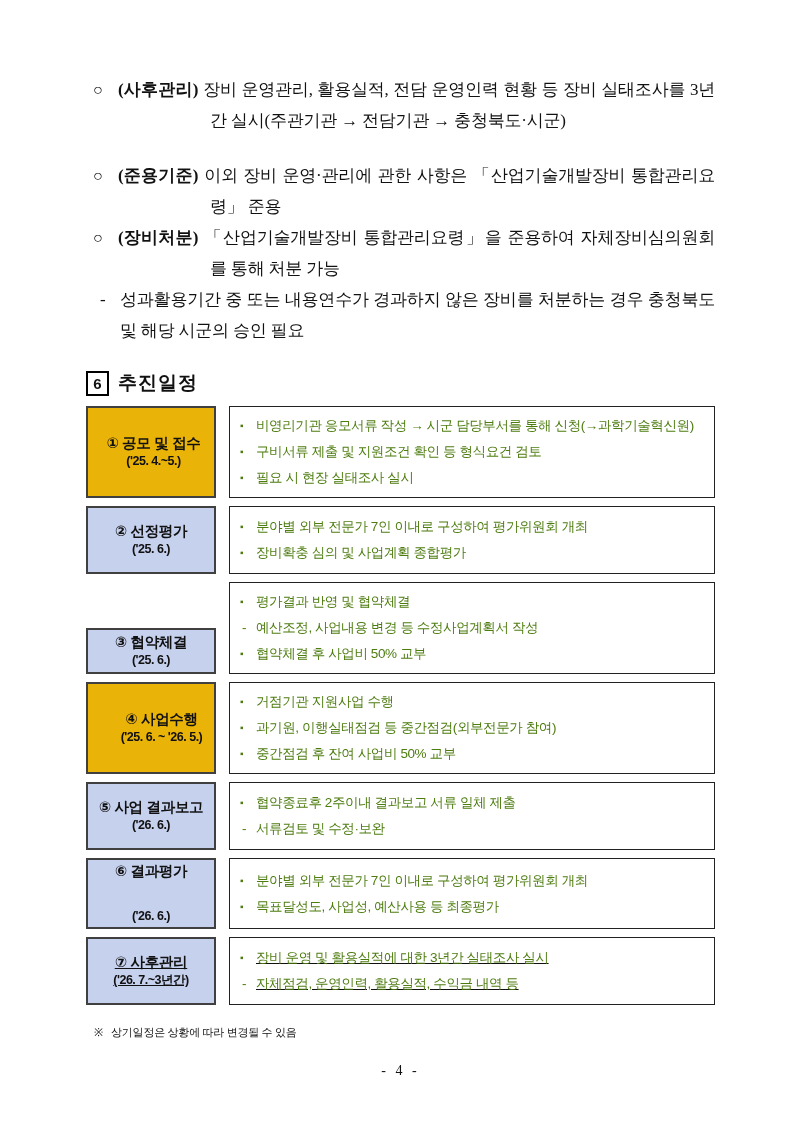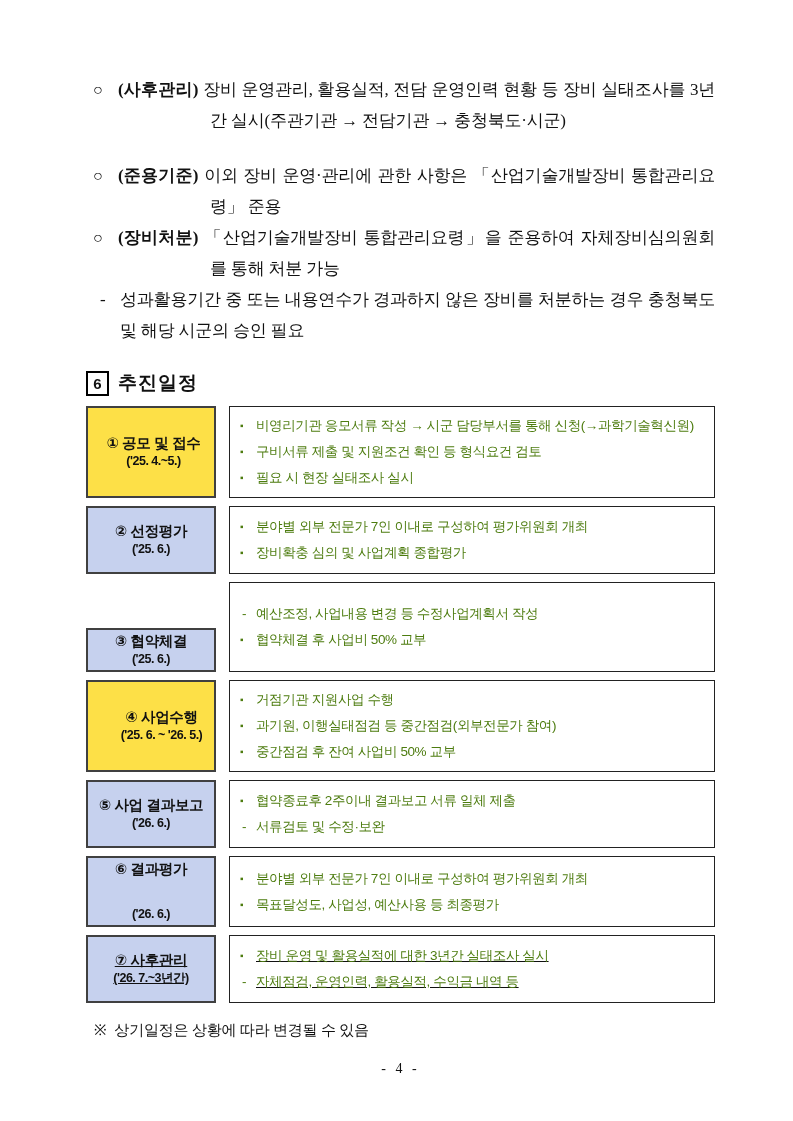--- a/index.html
+++ b/index.html
@@ -77,21 +77,21 @@
   .item{
     font-size:13.5px;line-height:26px;letter-spacing:-0.4px;
     padding-left:16px;text-indent:-16px;
     color:#4d7c0f;
   }
   .item .im{display:inline-block;width:16px;text-indent:0;font-size:10px;vertical-align:1px;}
   .item.dash .im{font-size:13.5px;vertical-align:0;padding-left:2px;box-sizing:border-box;}
   
   .note{
     margin:12px 0 0 8px;
-    font-size:15px;line-height:30px;letter-spacing:-0.2px;
+    font-size:11px;line-height:30px;letter-spacing:-0.2px;
     font-family:"Liberation Serif","DejaVu Serif",serif;
   }
   .note .rm{margin-right:8px;}
   .pagenum{
     margin-top:16px;
     text-align:center;
     font-size:14px;
     letter-spacing:3px;
     font-family:"Liberation Serif","DejaVu Serif",serif;
   }
@@ -115,21 +115,21 @@
   </div>
 
   <h2 class="sec-title">
     <span class="boxnum">6</span>
     <span>추진일정</span>
   </h2>
 
   <div class="sched">
 
     <div class="trow h3">
-      <div class="step-cell" style="background: #fde047; padding-left: 8px;">
+      <div class="step-cell" style="background: #eab308; padding-left: 8px;">
         <div class="step">① 공모 및 접수</div>
         <div class="date">('25. 4.~5.)</div>
       </div>
       <div class="desc-cell">
         <div class="item"><span class="im">▪</span><span>비영리기관 응모서류 작성 → 시군 담당부서를 통해 신청(→과학기술혁신원)</span></div>
         <div class="item"><span class="im">▪</span><span>구비서류 제출 및 지원조건 확인 등 형식요건 검토</span></div>
         <div class="item"><span class="im">▪</span><span>필요 시 현장 실태조사 실시</span></div>
       </div>
     </div>
 
@@ -143,27 +143,28 @@
         <div class="item"><span class="im">▪</span><span>장비확충 심의 및 사업계획 종합평가</span></div>
       </div>
     </div>
 
     <div class="trow h3">
       <div class="step-cell" style="background: rgb(198, 209, 238); margin-top: 46px;">
         <div class="step">③ 협약체결</div>
         <div class="date">('25. 6.)</div>
       </div>
       <div class="desc-cell">
+        <div class="item"><span class="im">▪</span><span>평가결과 반영 및 협약체결</span></div>
         <div class="item dash"><span class="im">-</span><span>예산조정, 사업내용 변경 등 수정사업계획서 작성</span></div>
         <div class="item"><span class="im">▪</span><span>협약체결 후 사업비 50% 교부</span></div>
       </div>
     </div>
 
     <div class="trow h3">
-      <div class="step-cell" style="background: #fde047; padding-left: 24px;">
+      <div class="step-cell" style="background: #eab308; padding-left: 24px;">
         <div class="step">④ 사업수행</div>
         <div class="date">('25. 6. ~ '26. 5.)</div>
       </div>
       <div class="desc-cell">
         <div class="item"><span class="im">▪</span><span>거점기관 지원사업 수행</span></div>
         <div class="item"><span class="im">▪</span><span>과기원, 이행실태점검 등 중간점검(외부전문가 참여)</span></div>
         <div class="item"><span class="im">▪</span><span>중간점검 후 잔여 사업비 50% 교부</span></div>
       </div>
     </div>
 

